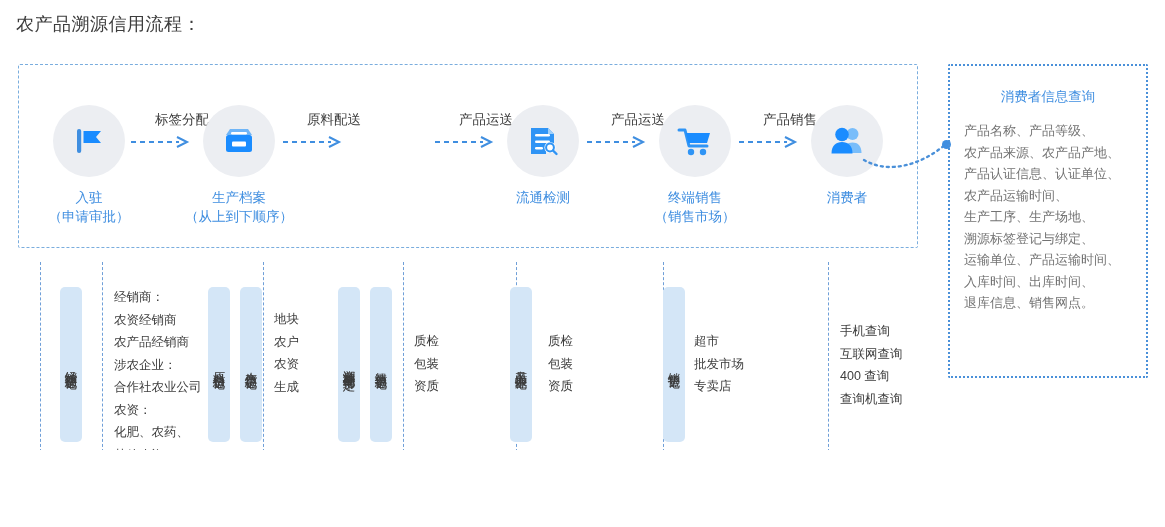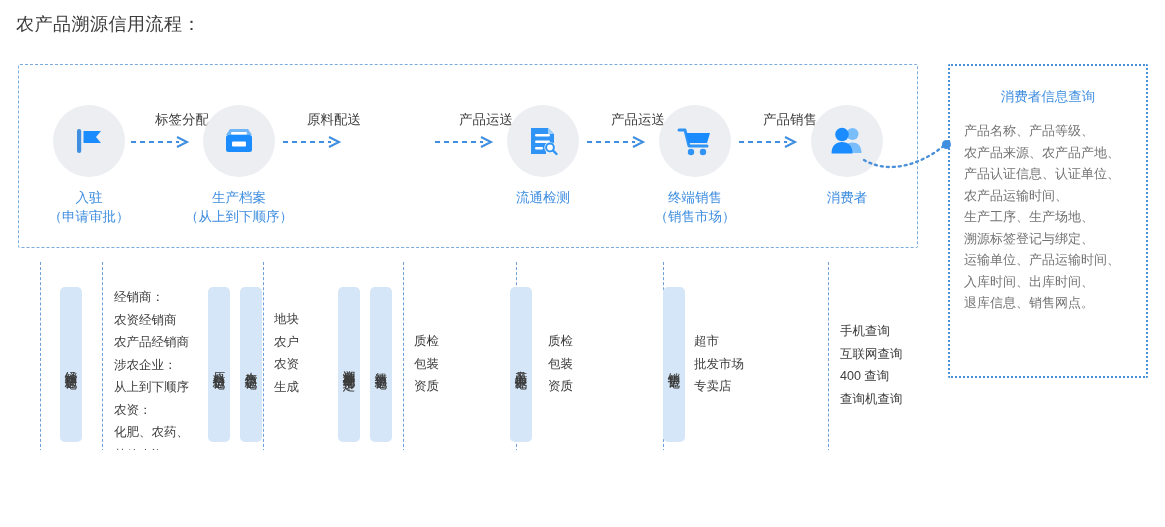--- a/index.html
+++ b/index.html
@@ -337,21 +337,21 @@
     </div>
     <div class="pill" style="left:645px; top:25px; height:155px;">
       <span>销售登记</span>
     </div>
 
     <div class="detail-col" style="left:96px; top:24px;">
       <div>经销商：</div>
       <div>农资经销商</div>
       <div>农产品经销商</div>
       <div>涉农企业：</div>
-      <div>从上到下顺序</div>
+      <div>合作社农业公司</div>
       <div>农资：</div>
       <div>化肥、农药、</div>
       <div>其他农资</div>
     </div>
 
     <div class="detail-col" style="left:256px; top:46px;">
       <div>地块</div>
       <div>农户</div>
       <div>农资</div>
       <div>生成</div>

